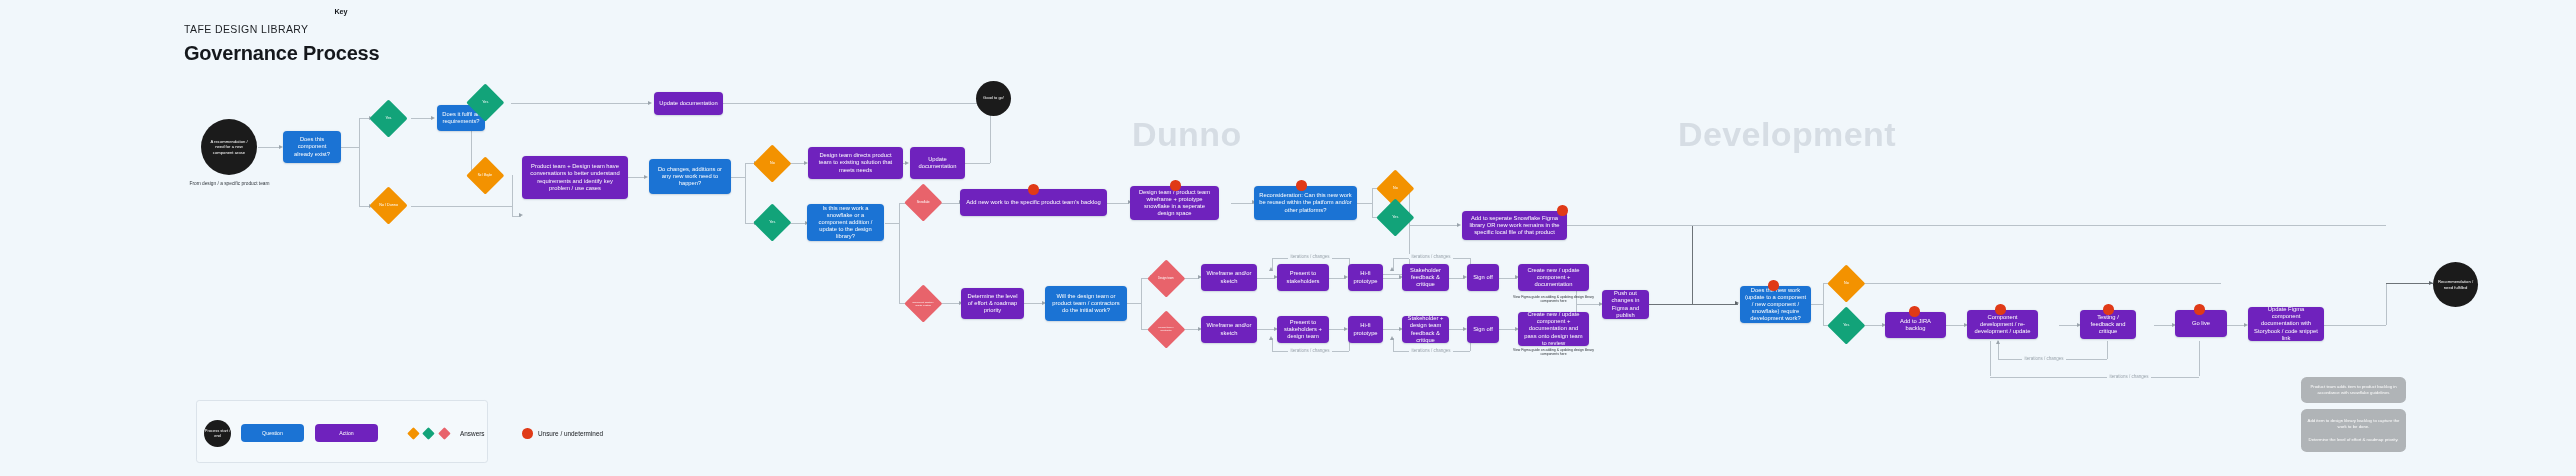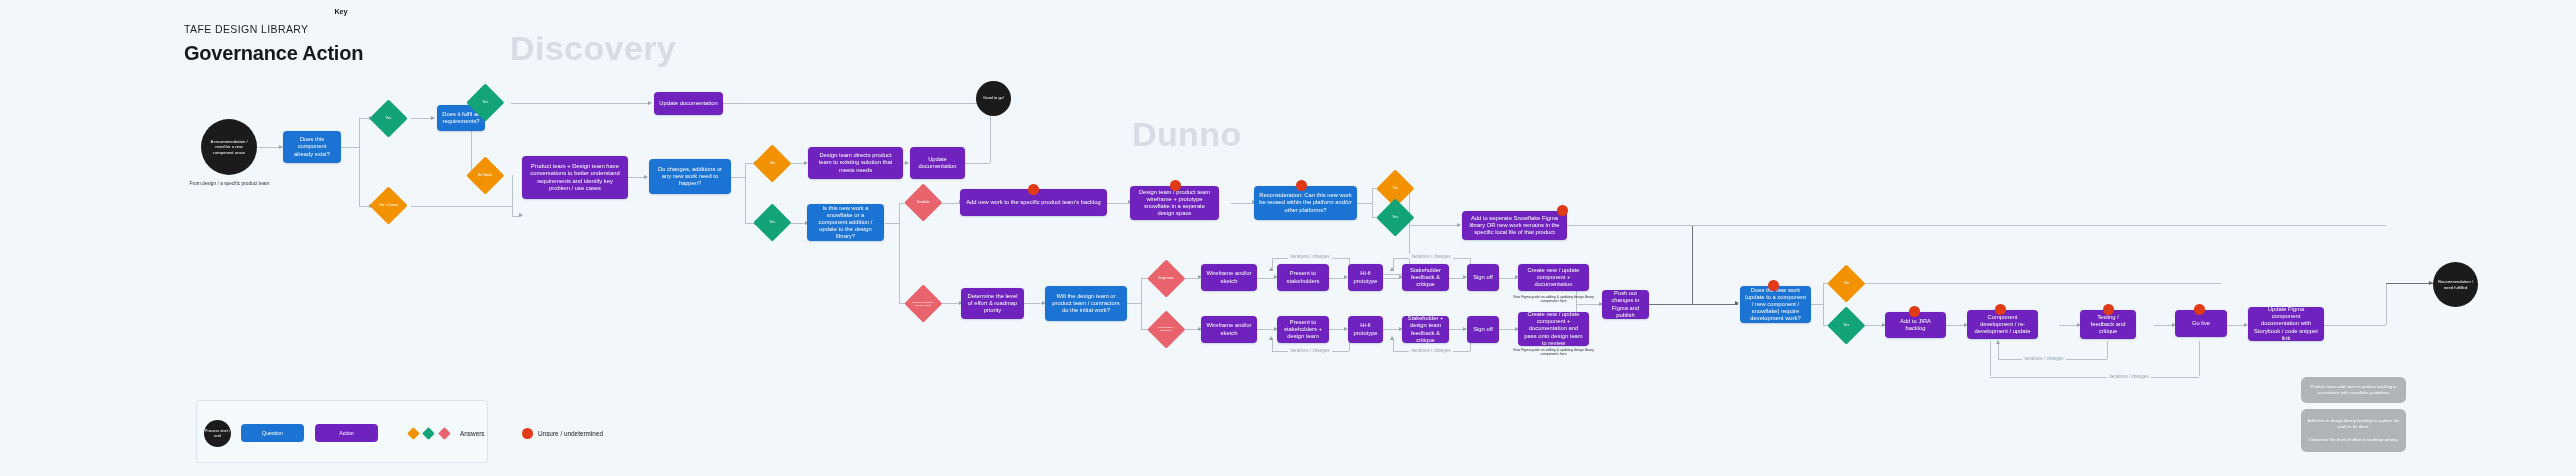--- a/index.html
+++ b/index.html
@@ -122,24 +122,24 @@
     display:flex;align-items:center;justify-content:center;padding:4.8px 6.4px;
     box-sizing:border-box;white-space:pre-line;
   }
 </style>
 </head>
 <body>
 
 <div id="stage">
 
   <div class="hdr-kicker">TAFE DESIGN LIBRARY</div>
-  <div class="hdr-title">Governance Action</div>
-
-  <div class="phase" style="left:510px;top:29px;">Discovery</div>
+  <div class="hdr-title">Governance Process</div>
+
   <div class="phase" style="left:1132px;top:115px;">Dunno</div>
+  <div class="phase" style="left:1678px;top:115px;">Development</div>
 
   <div class="ln h" style="left:258px;top:147px;width:22.5px;"></div>
   <div class="arw" style="left:279px;top:145px;"></div>
 
   <div class="ln h" style="left:341px;top:147px;width:17.7px;"></div>
   <div class="ln v" style="left:359px;top:118px;height:88px;"></div>
   <div class="ln h" style="left:359px;top:118px;width:11.3px;"></div>
   <div class="arw" style="left:369px;top:116px;"></div>
   <div class="ln h" style="left:359px;top:206px;width:11.3px;"></div>
   <div class="arw" style="left:369px;top:204px;"></div>

